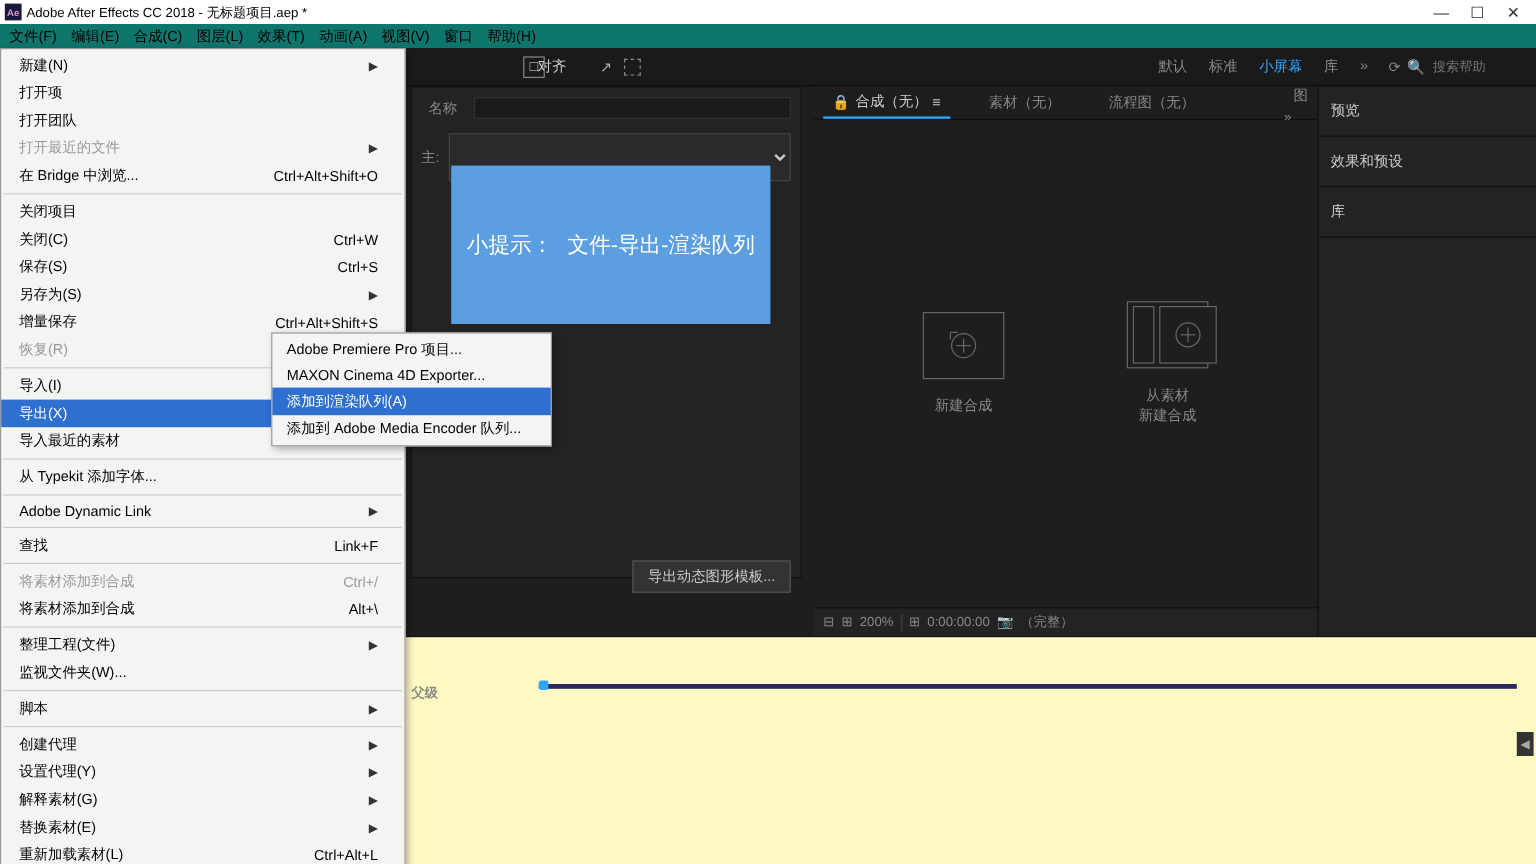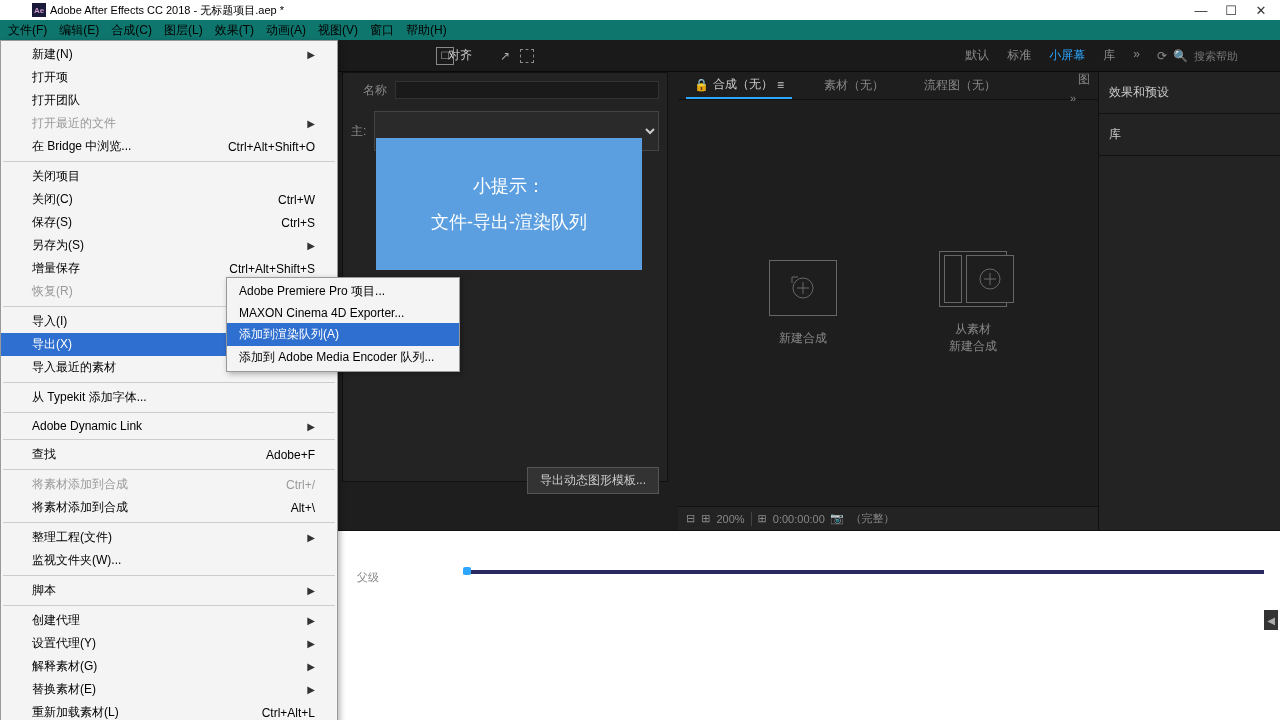--- a/index.html
+++ b/index.html
@@ -1,20 +1,20 @@
 <!DOCTYPE html>
 <html><head>
 <meta charset="utf-8">
 <style>
 * { margin: 0; padding: 0; box-sizing: border-box; font-family: "Microsoft YaHei", "Segoe UI", sans-serif; }
 body { background: #1e1e1e; width: 1280px; height: 720px; overflow: hidden; position: relative; color: #ccc; font-size: 12px; }
 
 
 .title-bar { height: 20px; background: #fff; display: flex; align-items: center; padding: 0 4px; color: #000; }
-.title-bar .app-icon { width: 14px; height: 14px; background: #1a1a3a; margin-right: 4px; display: flex; align-items: center; justify-content: center; color: #c9c; font-size: 8px; font-weight: bold; margin-left: 28px; }
+.title-bar .app-icon { width: 14px; height: 14px; background: #1a1a3a; margin-right: 4px; display: flex; align-items: center; justify-content: center; color: #c9c; font-size: 8px; font-weight: bold; }
 .title-bar .title-text { flex: 1; font-size: 11px; }
 .title-bar .win-btn { width: 30px; text-align: center; color: #333; font-size: 13px; }
 
 
 .menu-bar { height: 20px; background: #0f766e; display: flex; align-items: center; padding: 0 2px; color: #000; }
 .menu-bar .menu-item { padding: 2px 6px; font-size: 12px; cursor: pointer; }
 
 
 .tool-bar { height: 32px; background: #1a1a1a; border-bottom: 1px solid #0a0a0a; display: flex; align-items: center; padding: 0 6px; position: relative; }
 .workspace-tabs { position: absolute; right: 140px; display: flex; gap: 18px; font-size: 12px; color: #888; }
@@ -42,41 +42,41 @@
 .comp-card { display:flex; flex-direction:column; align-items:center; color:#888; }
 .comp-icon { width:68px; height:56px; border:1px solid #666; display:flex; align-items:center; justify-content:center; margin-bottom:14px; position:relative; }
 .comp-icon.double .frame2 { position:absolute; left:26px; width:48px; height:48px; border:1px solid #666; background:#1e1e1e;}
 .comp-icon.double .frame1 { position:absolute; left:4px; width:18px; height:48px; border:1px solid #666; }
 .comp-icon svg { opacity:.7; }
 .viewer-footer { height:24px; background:#232323; border-top:1px solid #111; display:flex; align-items:center; gap:10px; padding:0 8px; color:#888; font-size:11px;}
 
 
 .project-header { position:absolute; left:342px; top:72px; width:326px; height:410px; background:#232323; border:1px solid #111; }
 .proj-name-row { display:flex; align-items:center; padding:8px; gap:8px; color:#888;}
-.proj-name-row .name-label { width:36px; text-align:right; }
+.proj-name-row .name-label { width:36px; text-align:center; }
 .proj-name-row input { flex:1; background:#1a1a1a; border:1px solid #333; color:#ccc; padding:2px 4px; font-size:11px; height:18px;}
 .proj-select-row { display:flex; align-items:center; padding:4px 8px 8px; gap:8px; color:#888;}
 .proj-select-row select { flex:1; background:#2a2a2a; border:1px solid #444; color:#ccc; padding:19px 4px; font-size:11px; height:20px;}
 .proj-empty { height:300px; }
 .export-btn { margin:8px; background:#333; border:1px solid #555; color:#ccc; padding:4px 12px; font-size:12px; float:right;}
 
 
-.tip-box { position:absolute; left:376px; top:138px; width:266px; height:132px; background:#5b9fe0; color:#fff; display:flex; flex-direction:column; align-items:center; justify-content:center; font-size:18px; gap:12px; z-index:5;}
-
-
-.timeline { position:absolute; left:17px; right:0; bottom:0; height:190px; background:#ffffff; border-top:1px solid #111; }
+.tip-box { position:absolute; left:376px; top:138px; width:266px; height:132px; background:#5b9fe0; color:#fff; display:flex; align-items:center; justify-content:center; font-size:18px; gap:12px; z-index:5;}
+
+
+.timeline { position:absolute; left:3px; right:0; bottom:0; height:190px; background:#fef9c3; border-top:1px solid #111;font-weight:bold; }
 .timeline-header { height:36px; display:flex; align-items:center; padding:0 8px; gap:8px; color:#888; }
 .timeline-marker { position:absolute; left:446px; top:0; width:8px; height:8px; background:#2da6ff; border-radius:2px; }
 .timeline-rail { position:absolute; left:446px; right:16px; top:3px; height:4px; background:#2a2a60; }
 .timeline-cols { height:20px; display:flex; align-items:center; padding-left:340px; color:#888; font-size:11px;}
 .chev-collapse { position:absolute; right:2px; bottom:90px; width:14px; height:20px; background:#333; color:#aaa; display:flex; align-items:center; justify-content:center; font-size:10px;}
 
 
 .dropdown { position:absolute; left:0; top:40px; width:338px; background:#f4f4f4; border:1px solid #999; box-shadow:2px 2px 6px rgba(0,0,0,.3); z-index:20; color:#000; padding:2px 0;}
-.dd-item { display:flex; justify-content:space-between; align-items:center; padding:3px 22px 3px 31px; font-size:12px; position:relative;}
+.dd-item { display:flex; justify-content:space-between; align-items:center; padding:3px 22px 3px 15px; font-size:12px; position:relative;}
 .dd-item.disabled { color:#999; }
 .dd-item.hover { background:#2f6fd0; color:#fff; }
 .dd-item .arrow { font-size:10px; color:#333; }
 .dd-item.hover .arrow { color:#fff; }
 .dd-sep { height:1px; background:#ccc; margin:3px 2px; }
 
 
 .submenu { position:absolute; left:226px; top:277px; width:234px; background:#f4f4f4; border:1px solid #999; box-shadow:2px 2px 6px rgba(0,0,0,.3); z-index:21; color:#000; padding:2px 0;}
 .submenu .dd-item { padding:3px 12px; }
 
@@ -200,20 +200,21 @@
         <div class="vf-sep"></div>
         <span>⊞</span>
         <span>0:00:00:00</span>
         <span>📷</span>
         <span>（完整）</span>
       </div>
     </div>
   </div>
 
   <div class="panel-stack-right" style="position:absolute;right:0;top:0;bottom:0;">
+    <div class="panel-row">预览</div>
     <div class="panel-row">效果和预设</div>
     <div class="panel-row">库</div>
   </div>
 </div>
 
 <div class="project-header">
   <div class="proj-name-row">
     <span class="name-label">名称</span>
     <input type="text" style="">
   </div>
@@ -308,21 +309,21 @@
       <span>从 Typekit 添加字体...</span>
     </div>
   <div class="dd-sep"></div>
   <div class="dd-item">
       <span>Adobe Dynamic Link</span>
       <span class="arrow">▶</span>
     </div>
   <div class="dd-sep"></div>
   <div class="dd-item">
       <span>查找</span>
-      <span>Adobe+F</span>
+      <span>Link+F</span>
     </div>
   <div class="dd-sep"></div>
   <div class="dd-item disabled">
       <span>将素材添加到合成</span>
       <span>Ctrl+/</span>
     </div>
   <div class="dd-item">
       <span>将素材添加到合成</span>
       <span>Alt+\</span>
     </div>

